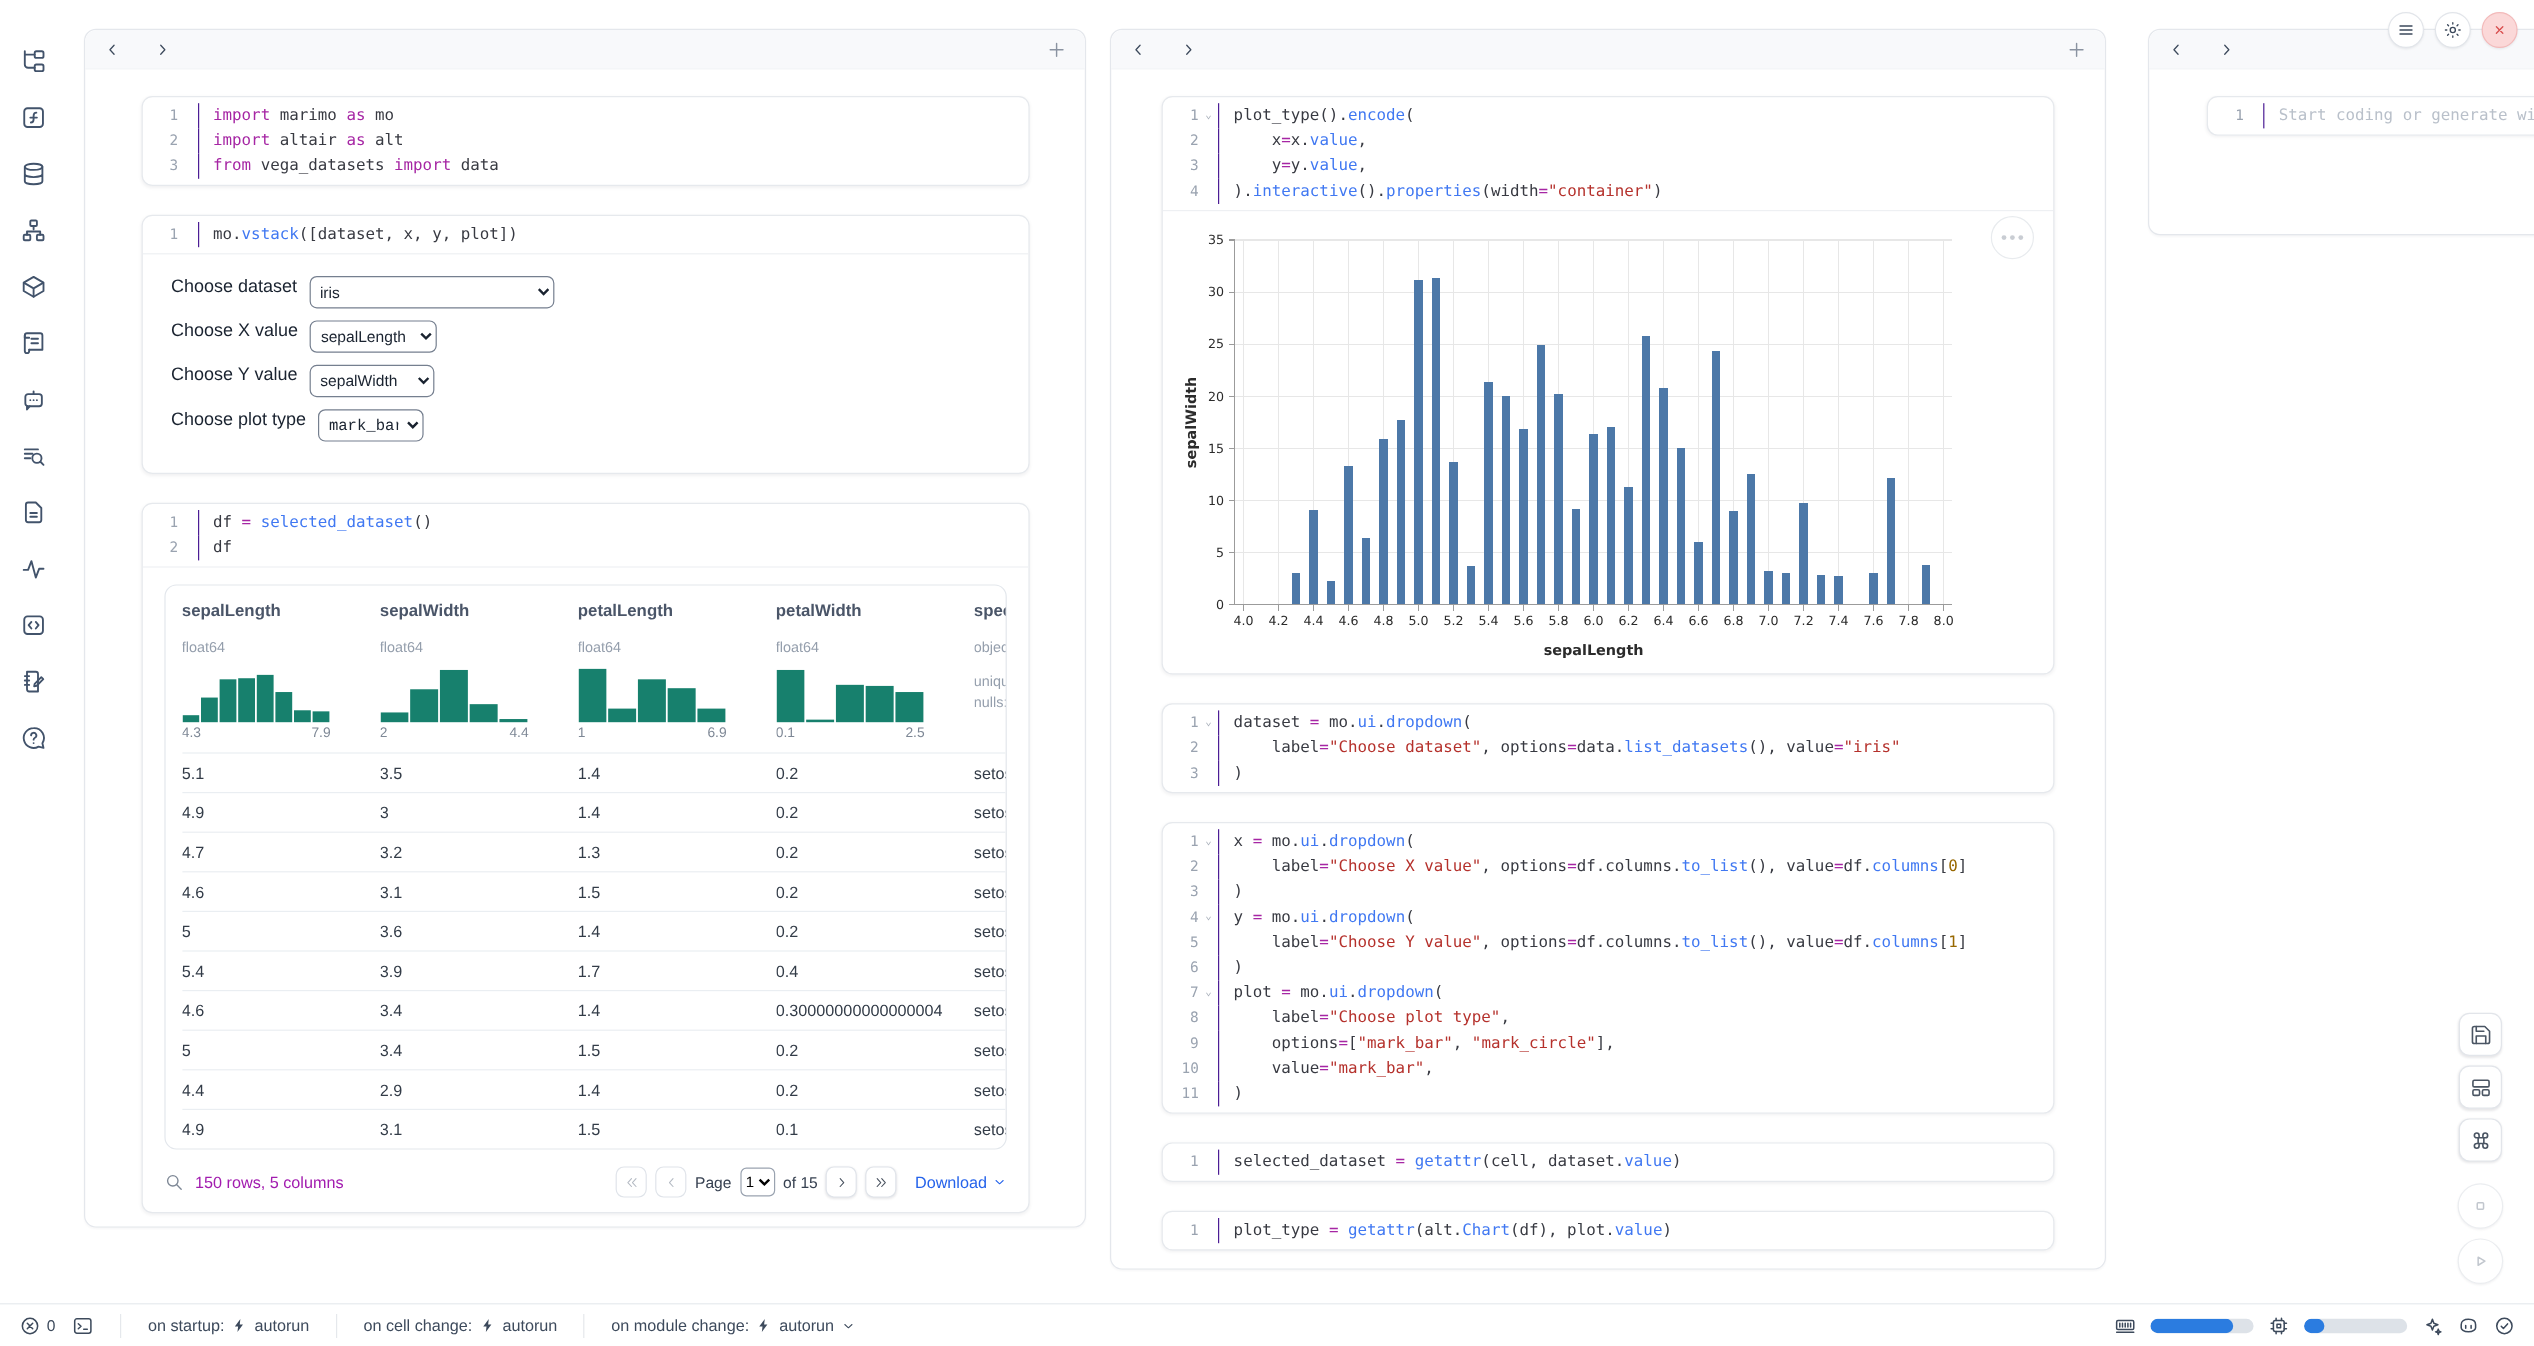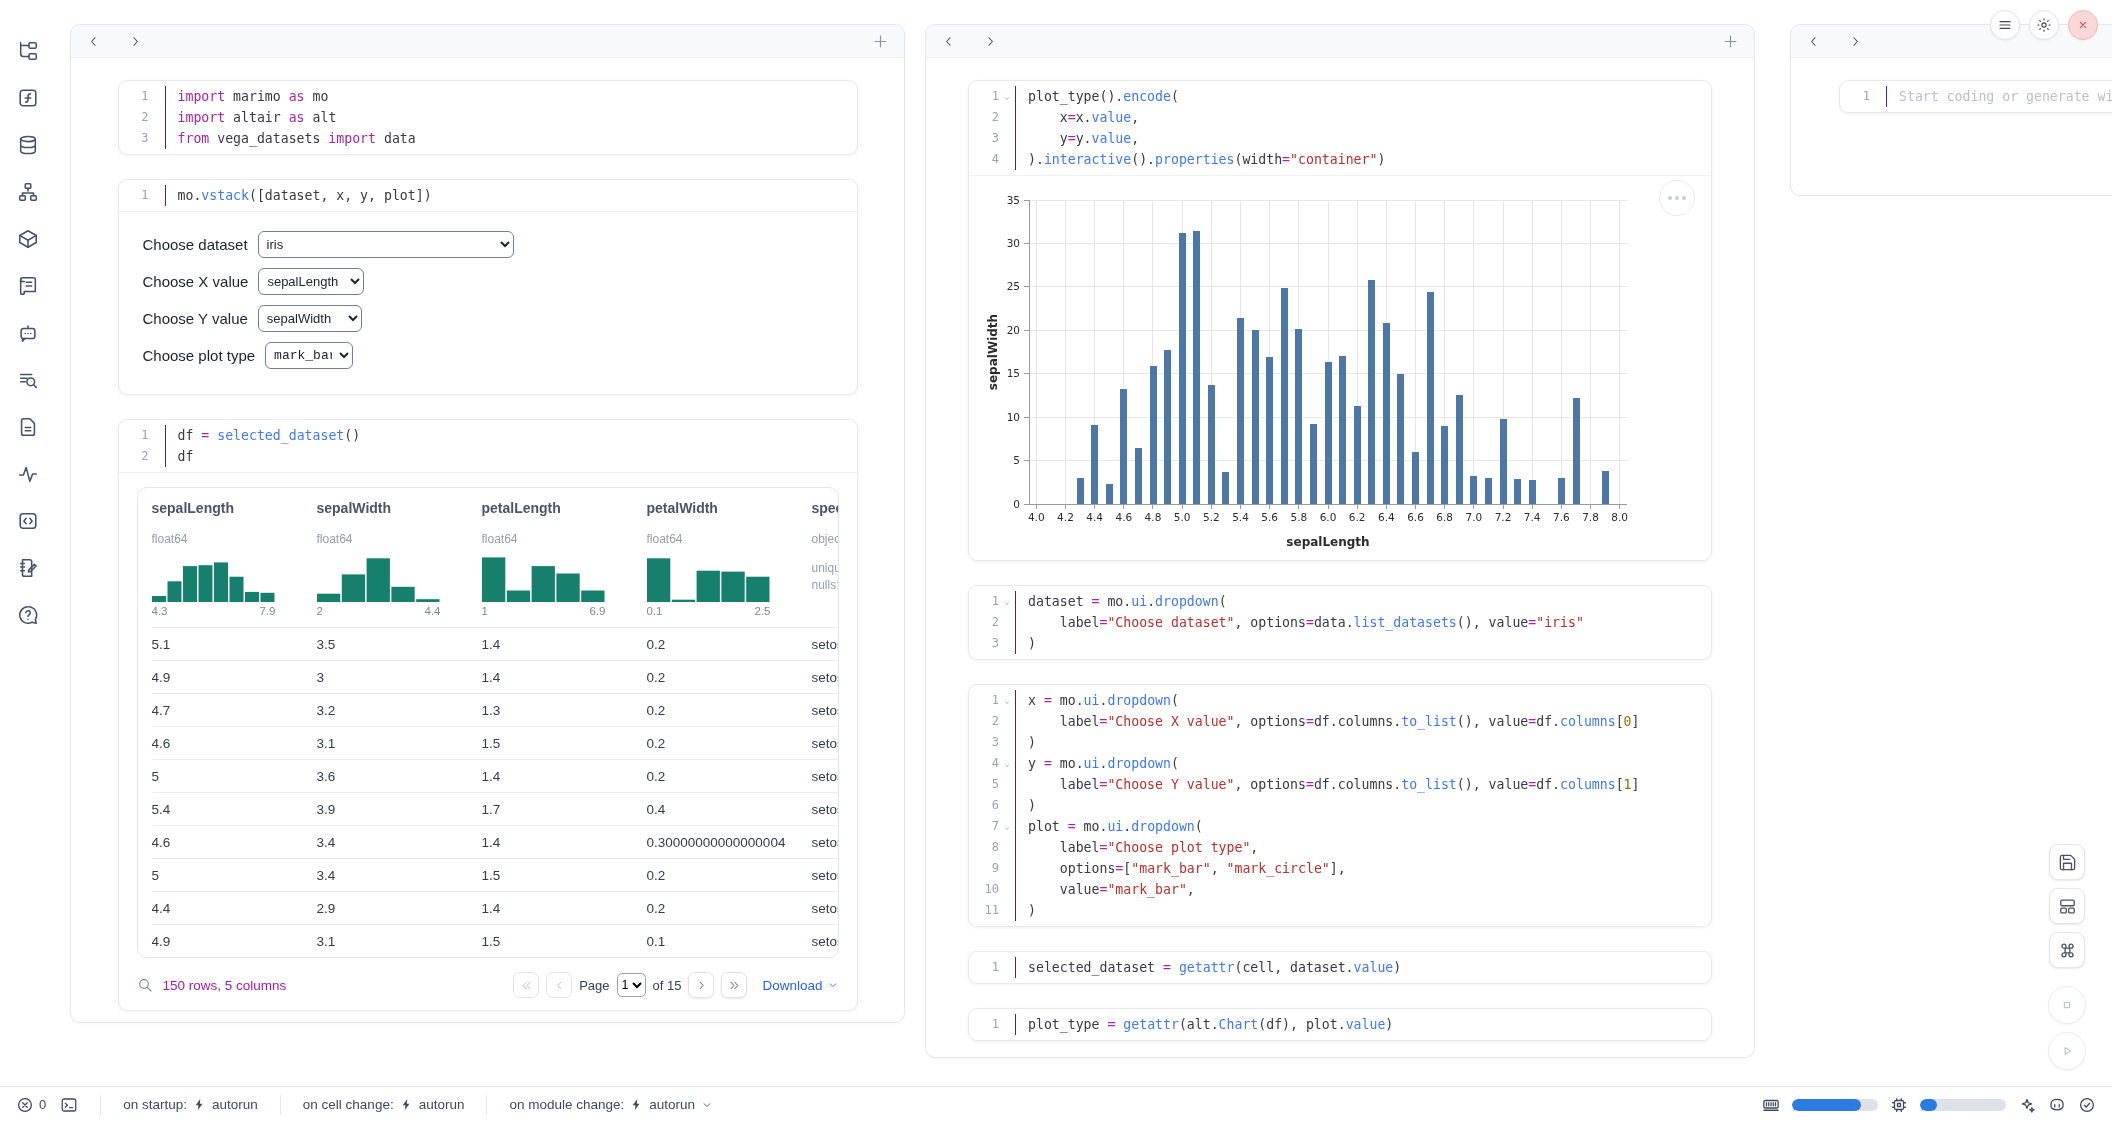--- a/index.html
+++ b/index.html
@@ -36,21 +36,21 @@
 .cl{display:flex;height:21px;line-height:21px}
 .ln{width:30px;text-align:right;color:#9aa3b0;font-size:12px;flex-shrink:0}
 .fold{width:16px;text-align:center;color:#a7aeb9;font-size:9px;flex-shrink:0}
 .src{border-left:1px solid #4c1d95;padding-left:12px;white-space:pre;color:#383a42}
 .tok-kw{color:#a626a4}.tok-fn{color:#4078f2}.tok-str{color:#b5312c}
 .tok-op{color:#a626a4}.tok-num{color:#986801}
 .out{border-top:1px solid #eef0f3}
 
 
 .controls{padding:18px 24px 16px}
-.ctl-row{display:flex;align-items:center;height:28px;margin-bottom:9px}
+.ctl-row{display:flex;align-items:flex-start;height:28px;margin-bottom:9px}
 .ctl-row label{font-size:15px;color:#1a2330;margin-right:10px}
 .ctl-row select{height:27px;border:1px solid #757f8f;border-radius:6px;background:#fff;
   font-size:13px;color:#1a2330;padding:0 4px;font-family:inherit}
 
 
 .tbl-wrap{padding:14px 18px 10px}
 .df{border:1px solid #e3e7ec;border-radius:10px;overflow:hidden;padding:12px 0 0 14px}
 .df-head{display:flex}
 .df-col{width:165px;flex-shrink:0;overflow:hidden}
 .df-name{font-size:14px;font-weight:700;color:#4a5568;white-space:nowrap}
@@ -228,21 +228,21 @@
       <div class="code">
           <div class="cl">
             <span class="ln">1</span>
             <span class="fold"></span>
             <span class="src"><span>mo.</span><span class="tok-fn">vstack</span><span>([dataset, x, y, plot])</span></span>
           </div>
         </div>
       <div class="out controls">
           <div class="ctl-row">
             <label>Choose dataset</label>
-            <select style="width: 256px;"><option>iris</option></select>
+            <select style="width: 204px;"><option>iris</option></select>
           </div>
           <div class="ctl-row">
             <label>Choose X value</label>
             <select style="width: 106px;"><option>sepalLength</option></select>
           </div>
           <div class="ctl-row">
             <label>Choose Y value</label>
             <select style="width: 104px;"><option>sepalWidth</option></select>
           </div>
           <div class="ctl-row">

